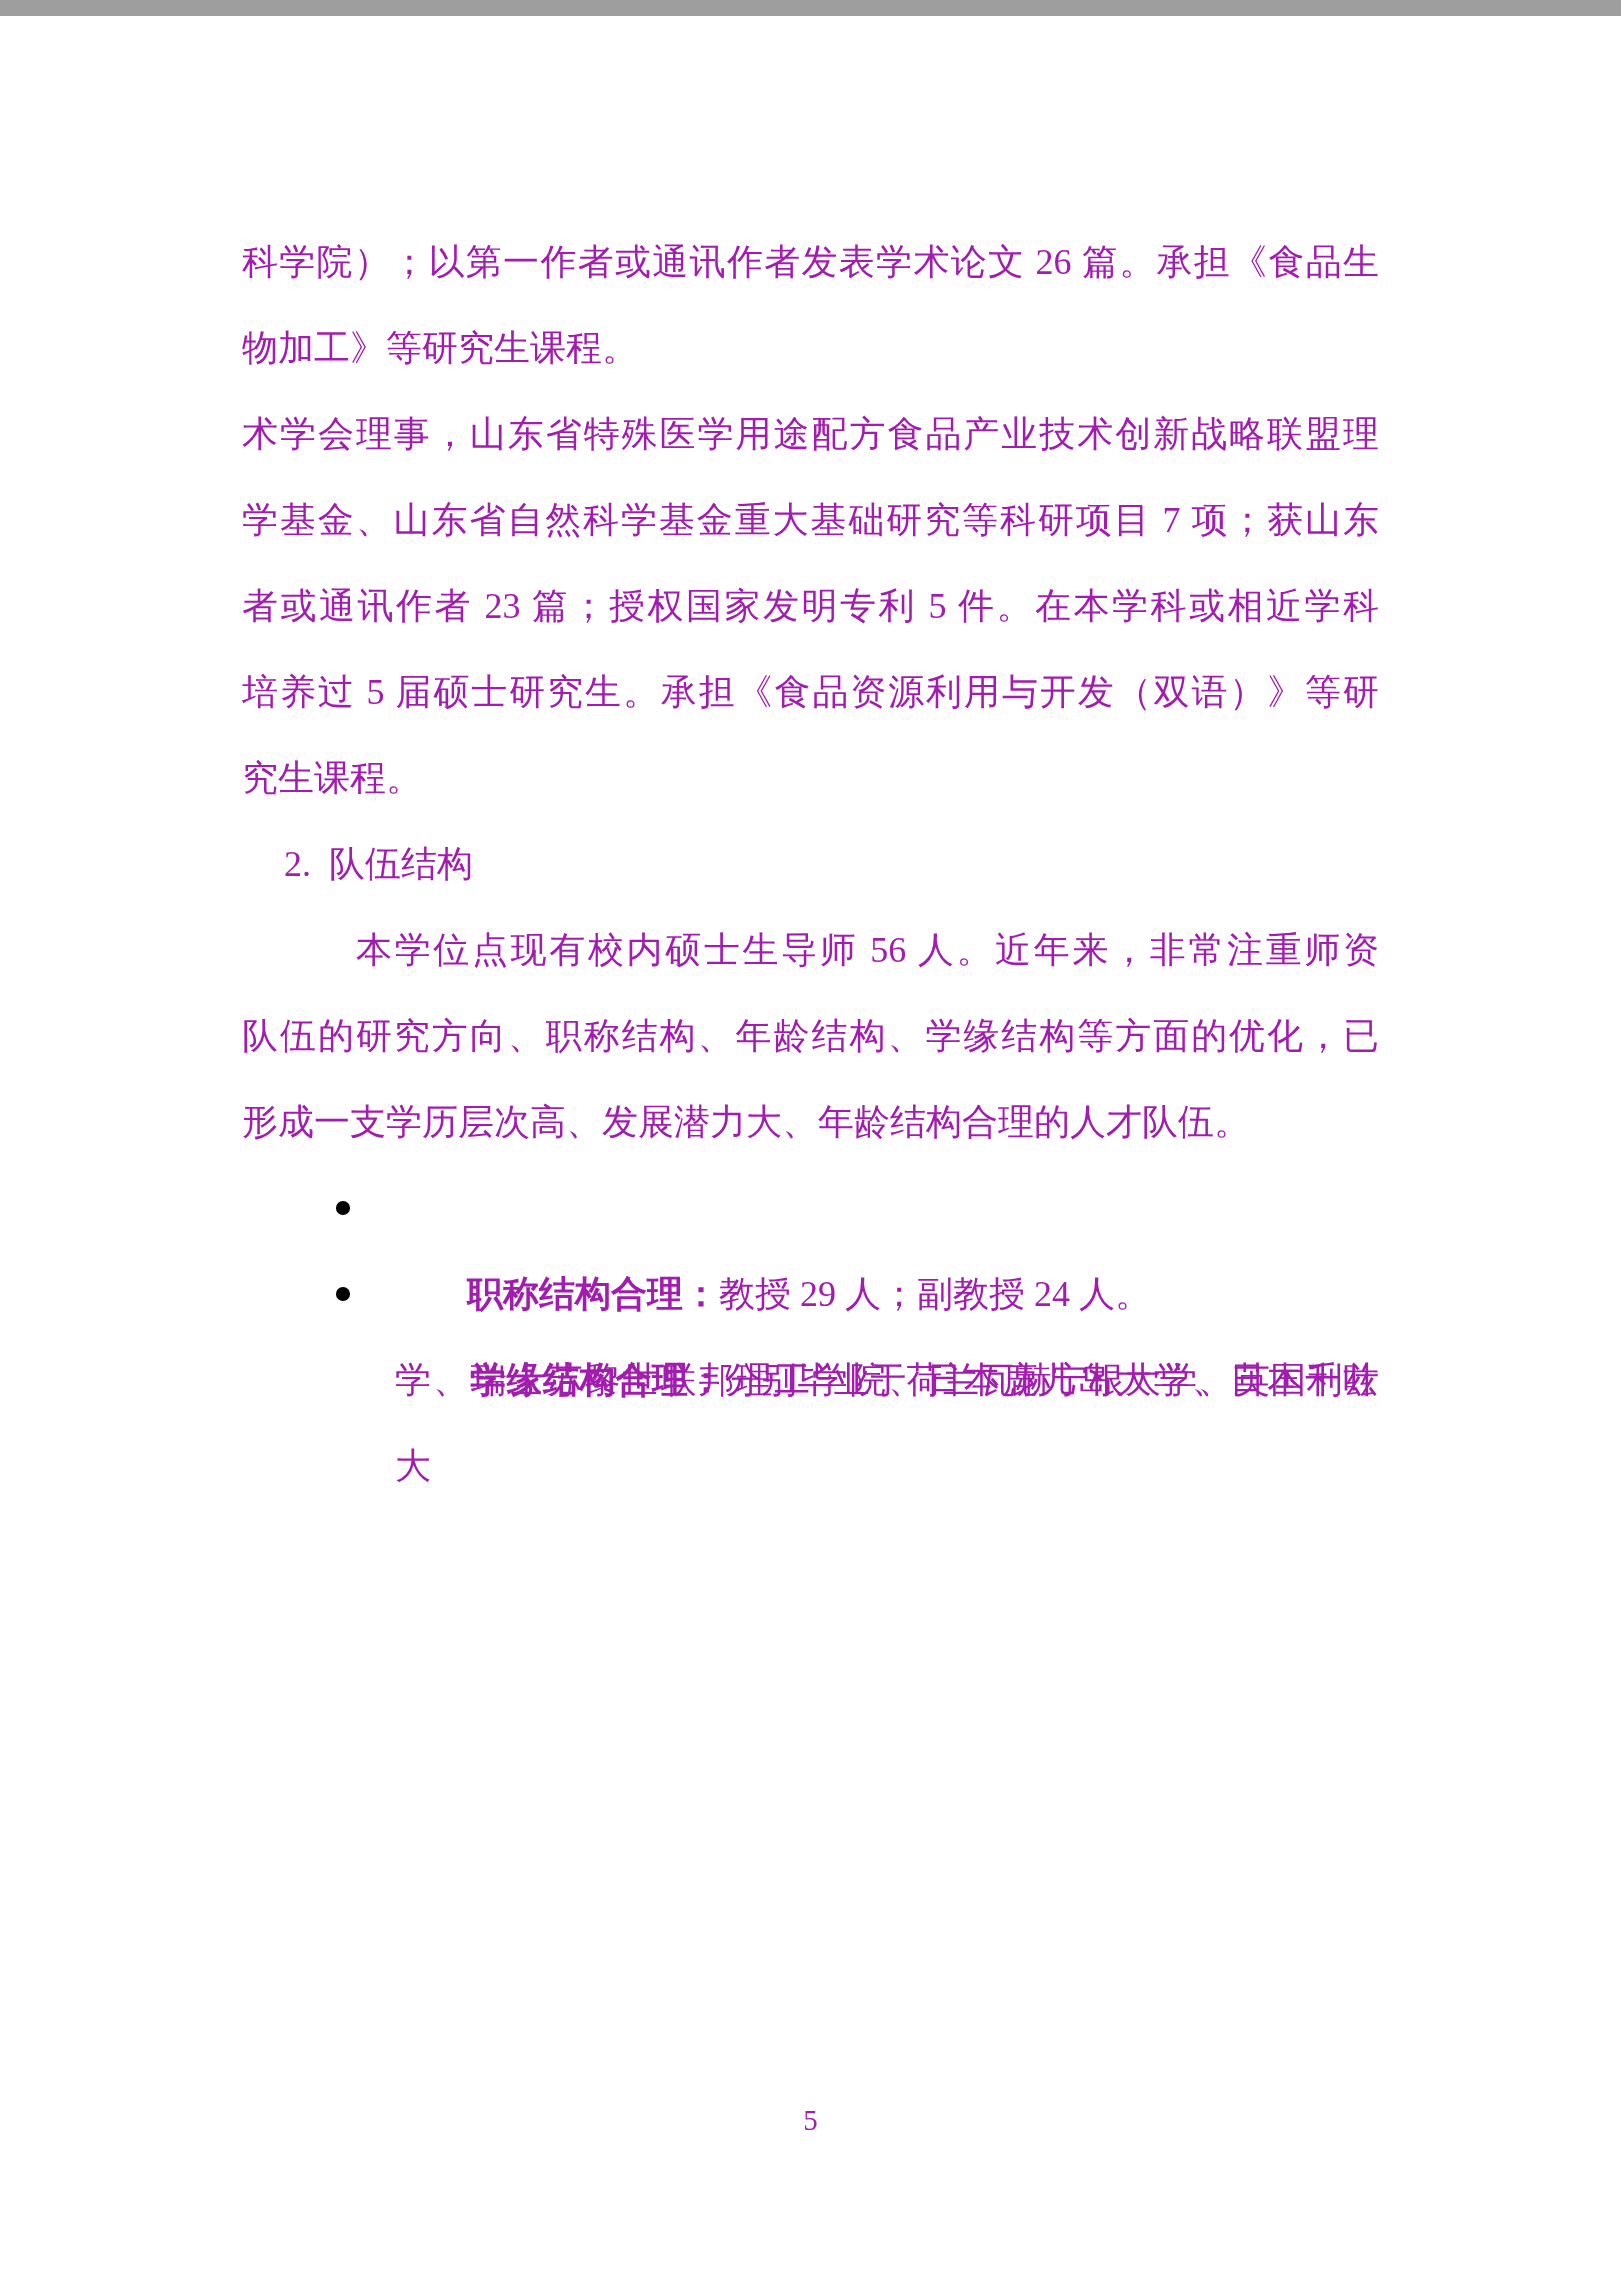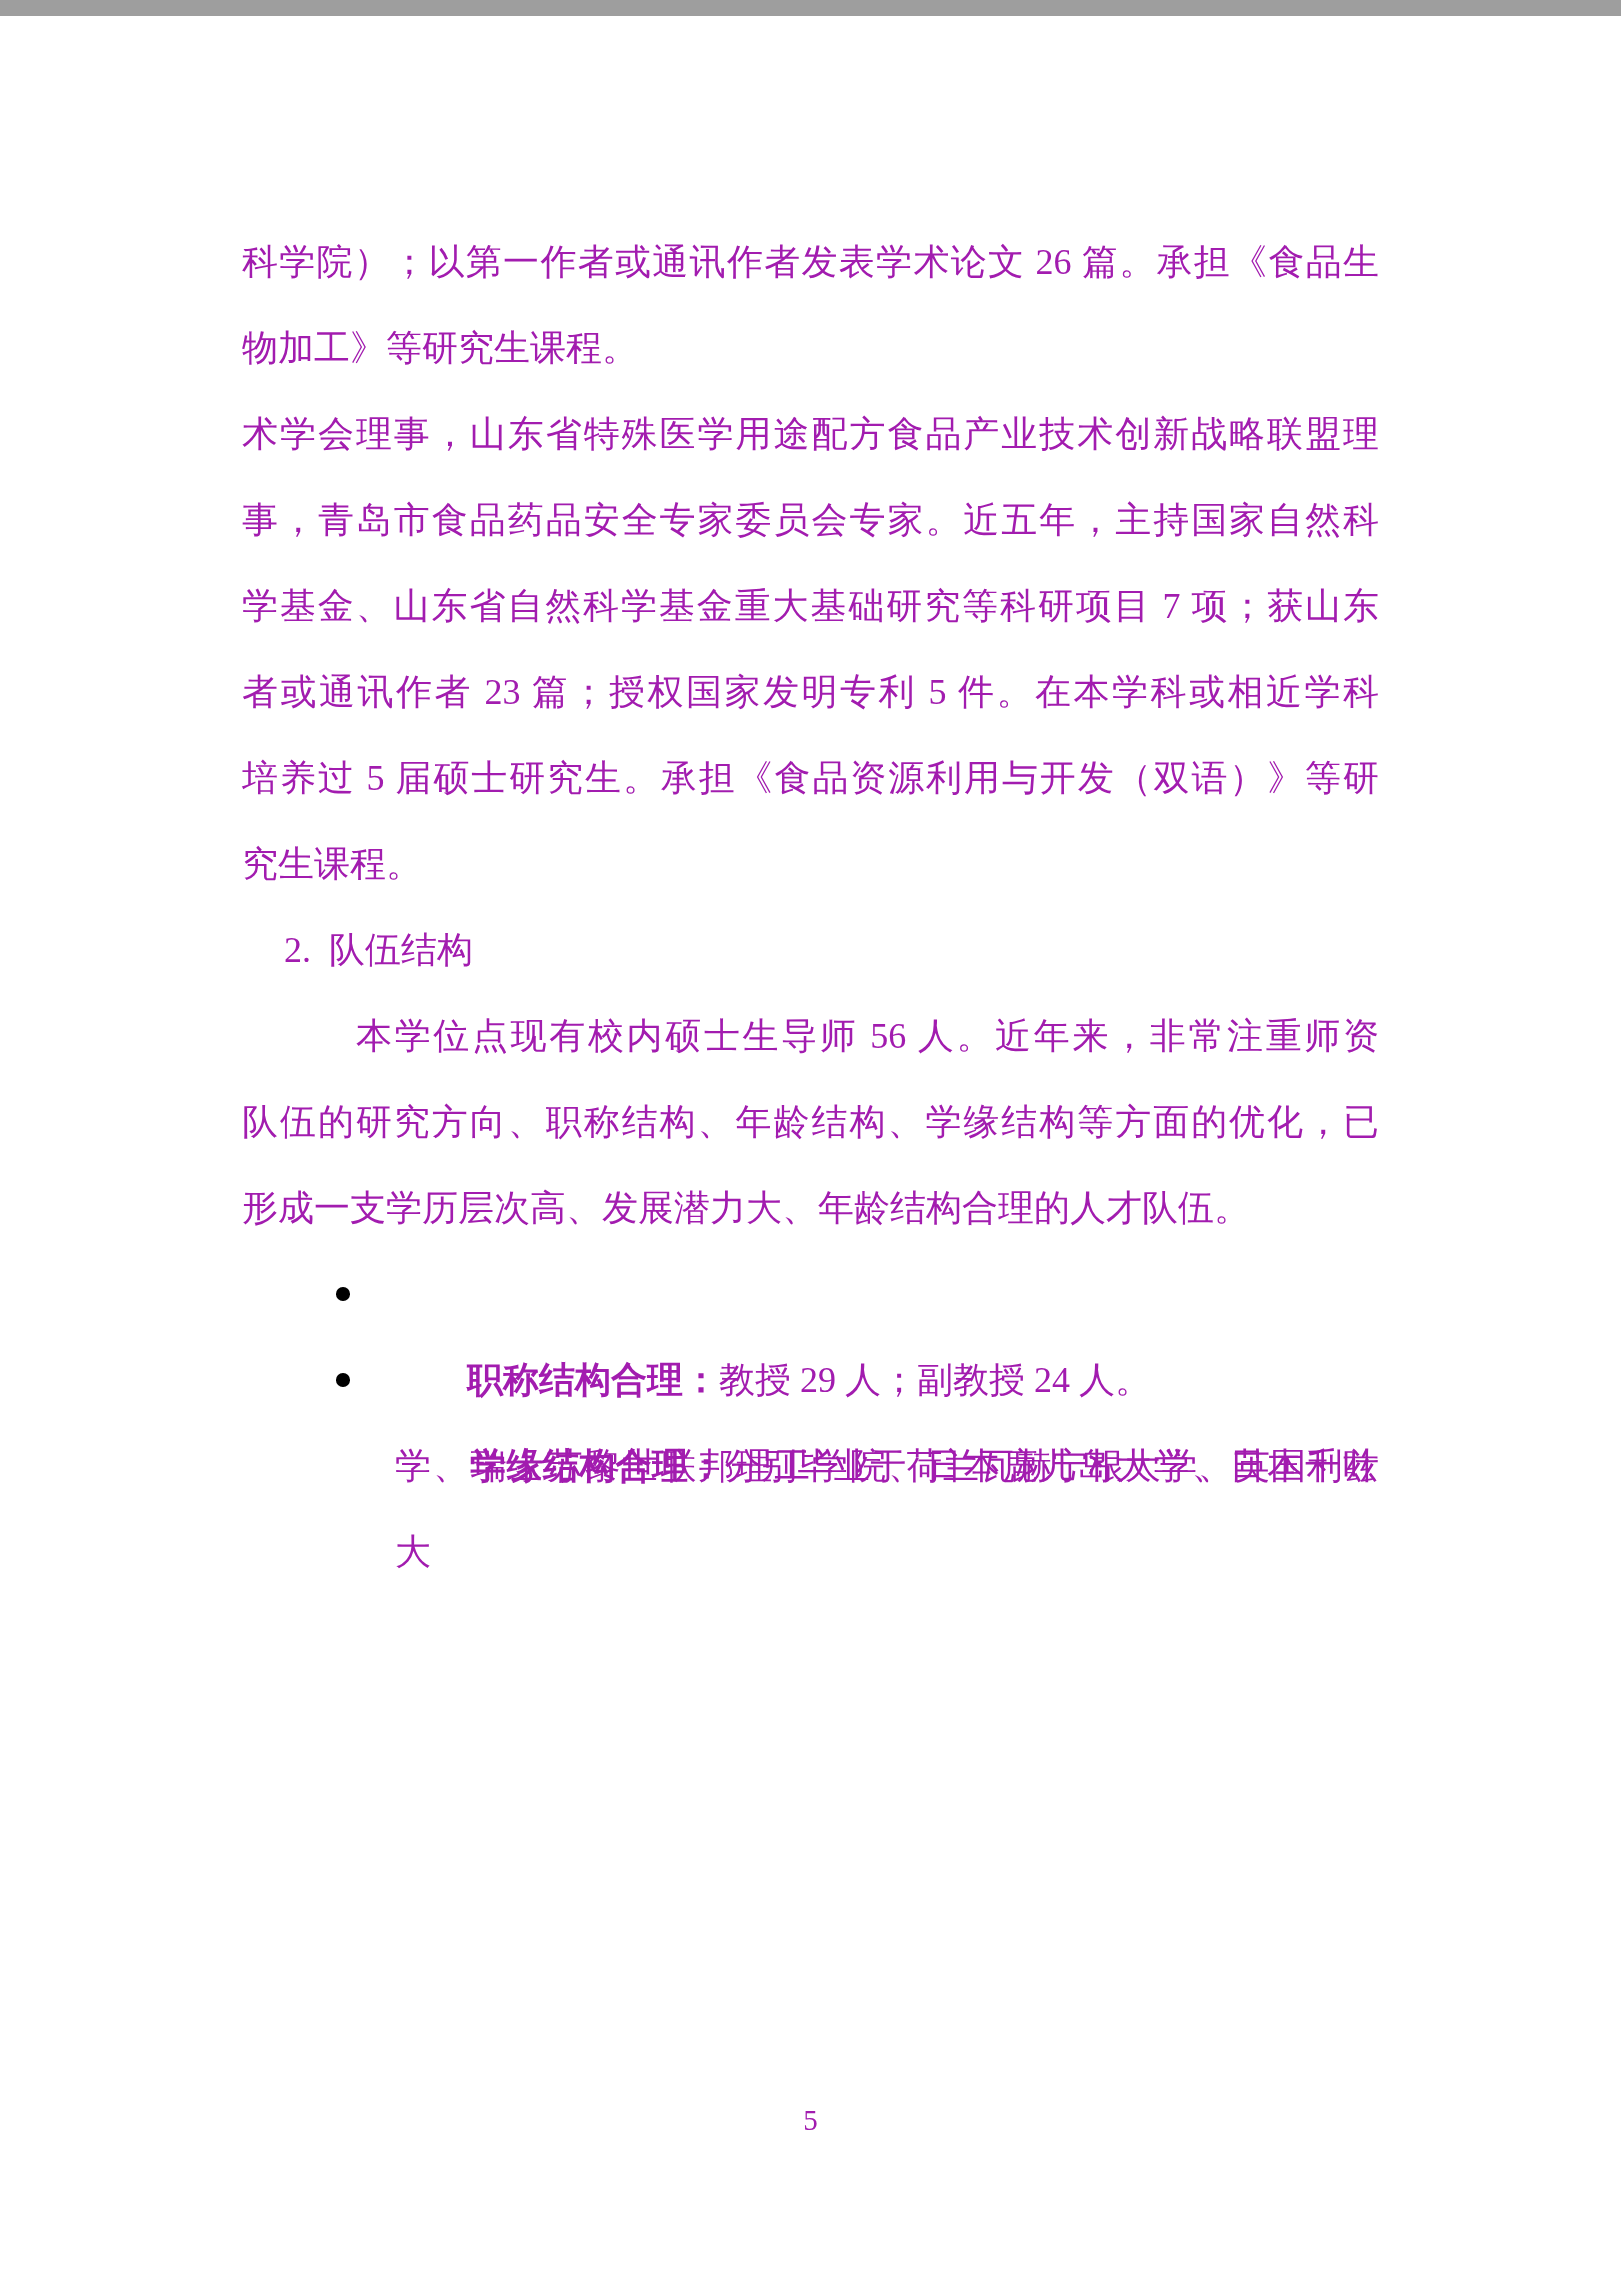--- a/index.html
+++ b/index.html
@@ -62,21 +62,20 @@
 </style>
 </head>
 <body>
 
 <div class="page">
   <div class="textblock">
 
     <div class="ln j">科学院）；以第一作者或通讯作者发表学术论文 26 篇。承担《食品生</div>
     <div class="ln l">物加工》等研究生课程。</div>
     <div class="ln j">术学会理事，山东省特殊医学用途配方食品产业技术创新战略联盟理</div>
-    <div class="ln j">事，青岛市食品药品安全专家委员会专家。近五年，主持国家自然科</div>
     <div class="ln j">学基金、山东省自然科学基金重大基础研究等科研项目 7 项；获山东</div>
     <div class="ln j">者或通讯作者 23 篇；授权国家发明专利 5 件。在本学科或相近学科</div>
     <div class="ln j">培养过 5 届硕士研究生。承担《食品资源利用与开发（双语）》等研</div>
     <div class="ln l">究生课程。</div>
     <div class="ln l ind1">2.  队伍结构</div>
     <div class="ln j ind25">本学位点现有校内硕士生导师 56 人。近年来，非常注重师资</div>
     <div class="ln j">队伍的研究方向、职称结构、年龄结构、学缘结构等方面的优化，已</div>
     <div class="ln l">形成一支学历层次高、发展潜力大、年龄结构合理的人才队伍。</div>
 
 

